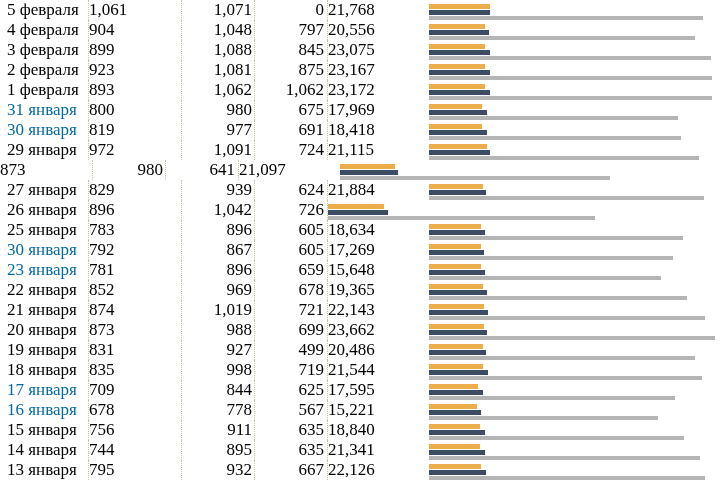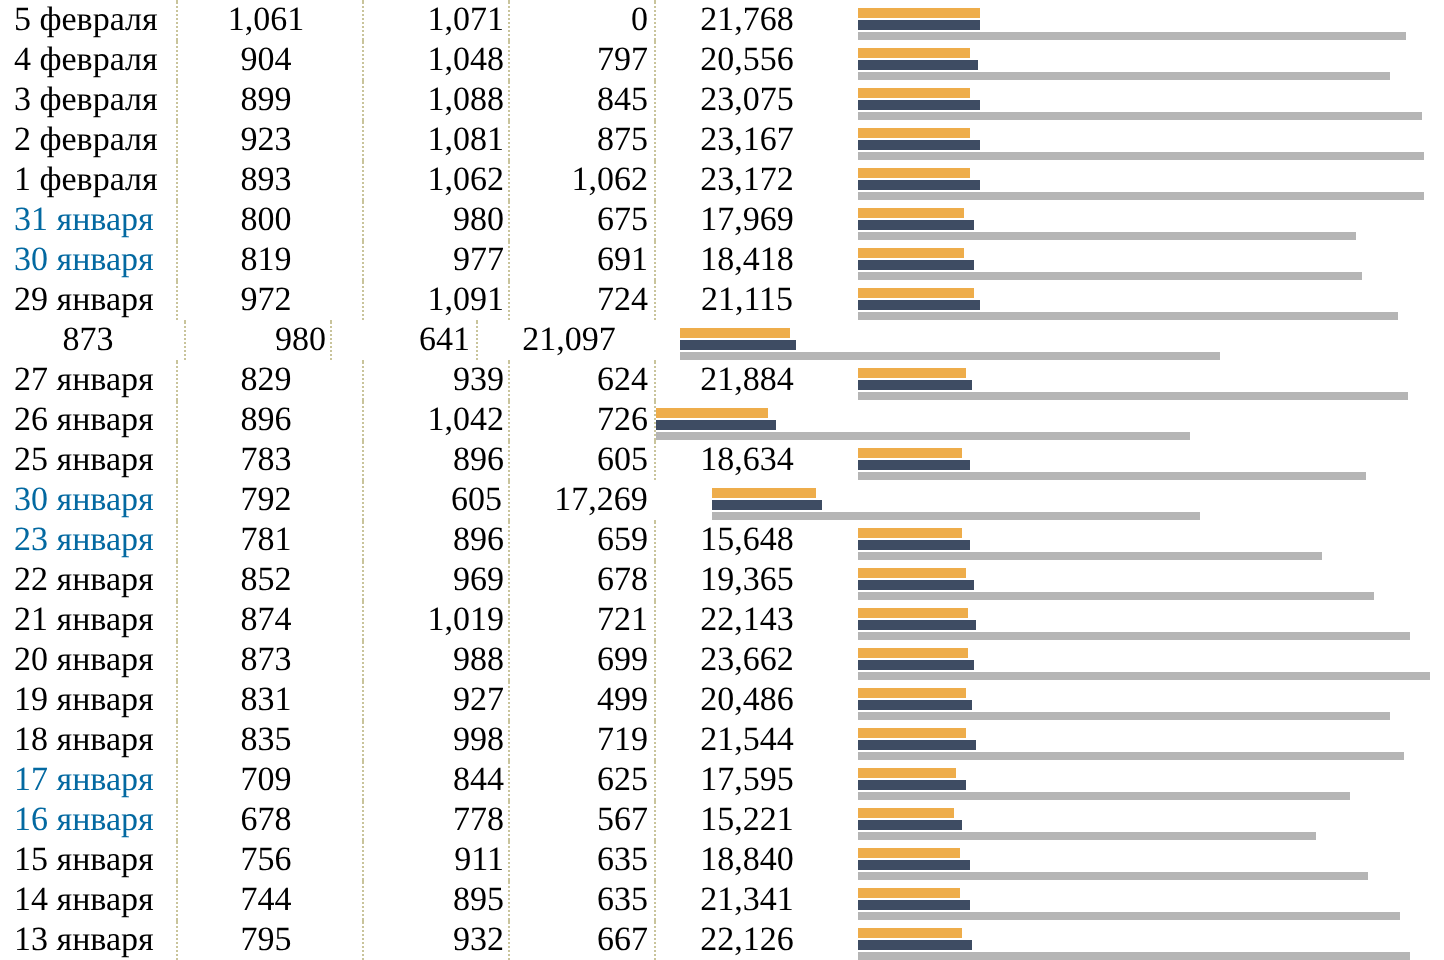--- a/index.html
+++ b/index.html
@@ -31,39 +31,39 @@
   .date {
     width: 89px;
     padding-left: 7px;
     text-align: left;
     border-right: 1px dotted #c9c49b;
   }
   .weekend .date { color: #0369a1; }
   .c1 {
     width: 93px;
     padding-right: 4px;
-    text-align: center;
+    text-align: left;
     border-right: 1px dotted #c9c49b;
   }
   .c2 {
     width: 73px;
     padding-right: 2px;
     text-align: right;
     border-right: 1px dotted #c9c49b;
   }
   .c3 {
     width: 73px;
     padding-right: 3px;
     text-align: right;
     border-right: 1px dotted #c9c49b;
   }
   .c4 {
     width: 101px;
     padding-right: 10px;
-    text-align: center;
+    text-align: left;
   }
   .bars {
     flex: 1;
     padding-top: 4px;
   }
   .bar {
     height: 5px;
     width: 0;
   }
   .bar + .bar { margin-top: 1px; }
@@ -226,20 +226,21 @@
     <div class="cell bars">
       <div class="bar orange" style="width: 52px;"></div>
       <div class="bar navy" style="width: 55.6px;"></div>
       <div class="bar gray" style="width: 253.5px;"></div>
     </div>
   </div>
 
   <div class="row weekend">
     <div class="cell date">30 января</div>
     <div class="cell c1">792</div>
+    <div class="cell c2">867</div>
     <div class="cell c3">605</div>
     <div class="cell c4">17,269</div>
     <div class="cell bars">
       <div class="bar orange" style="width: 52.3px;"></div>
       <div class="bar navy" style="width: 54.7px;"></div>
       <div class="bar gray" style="width: 244px;"></div>
     </div>
   </div>
 
   <div class="row weekend">

